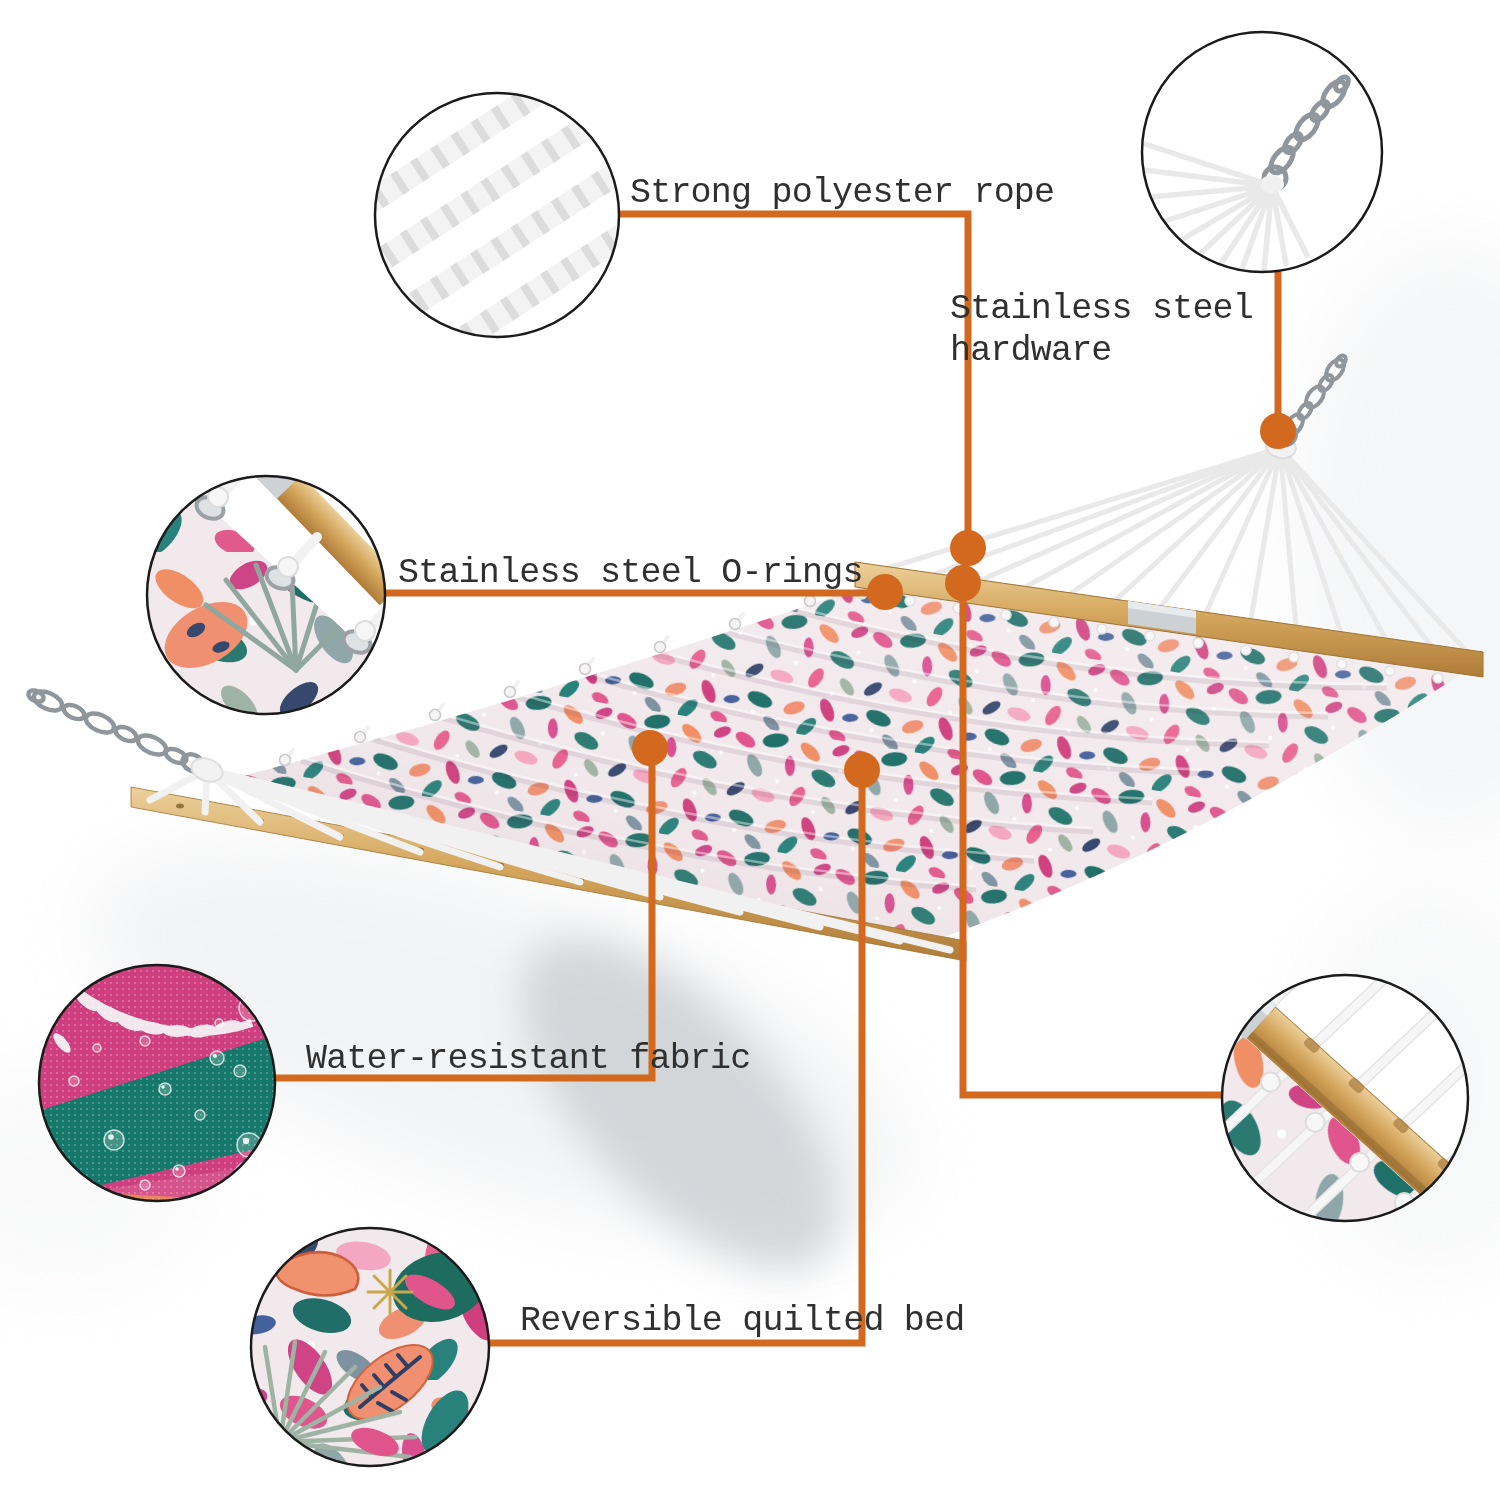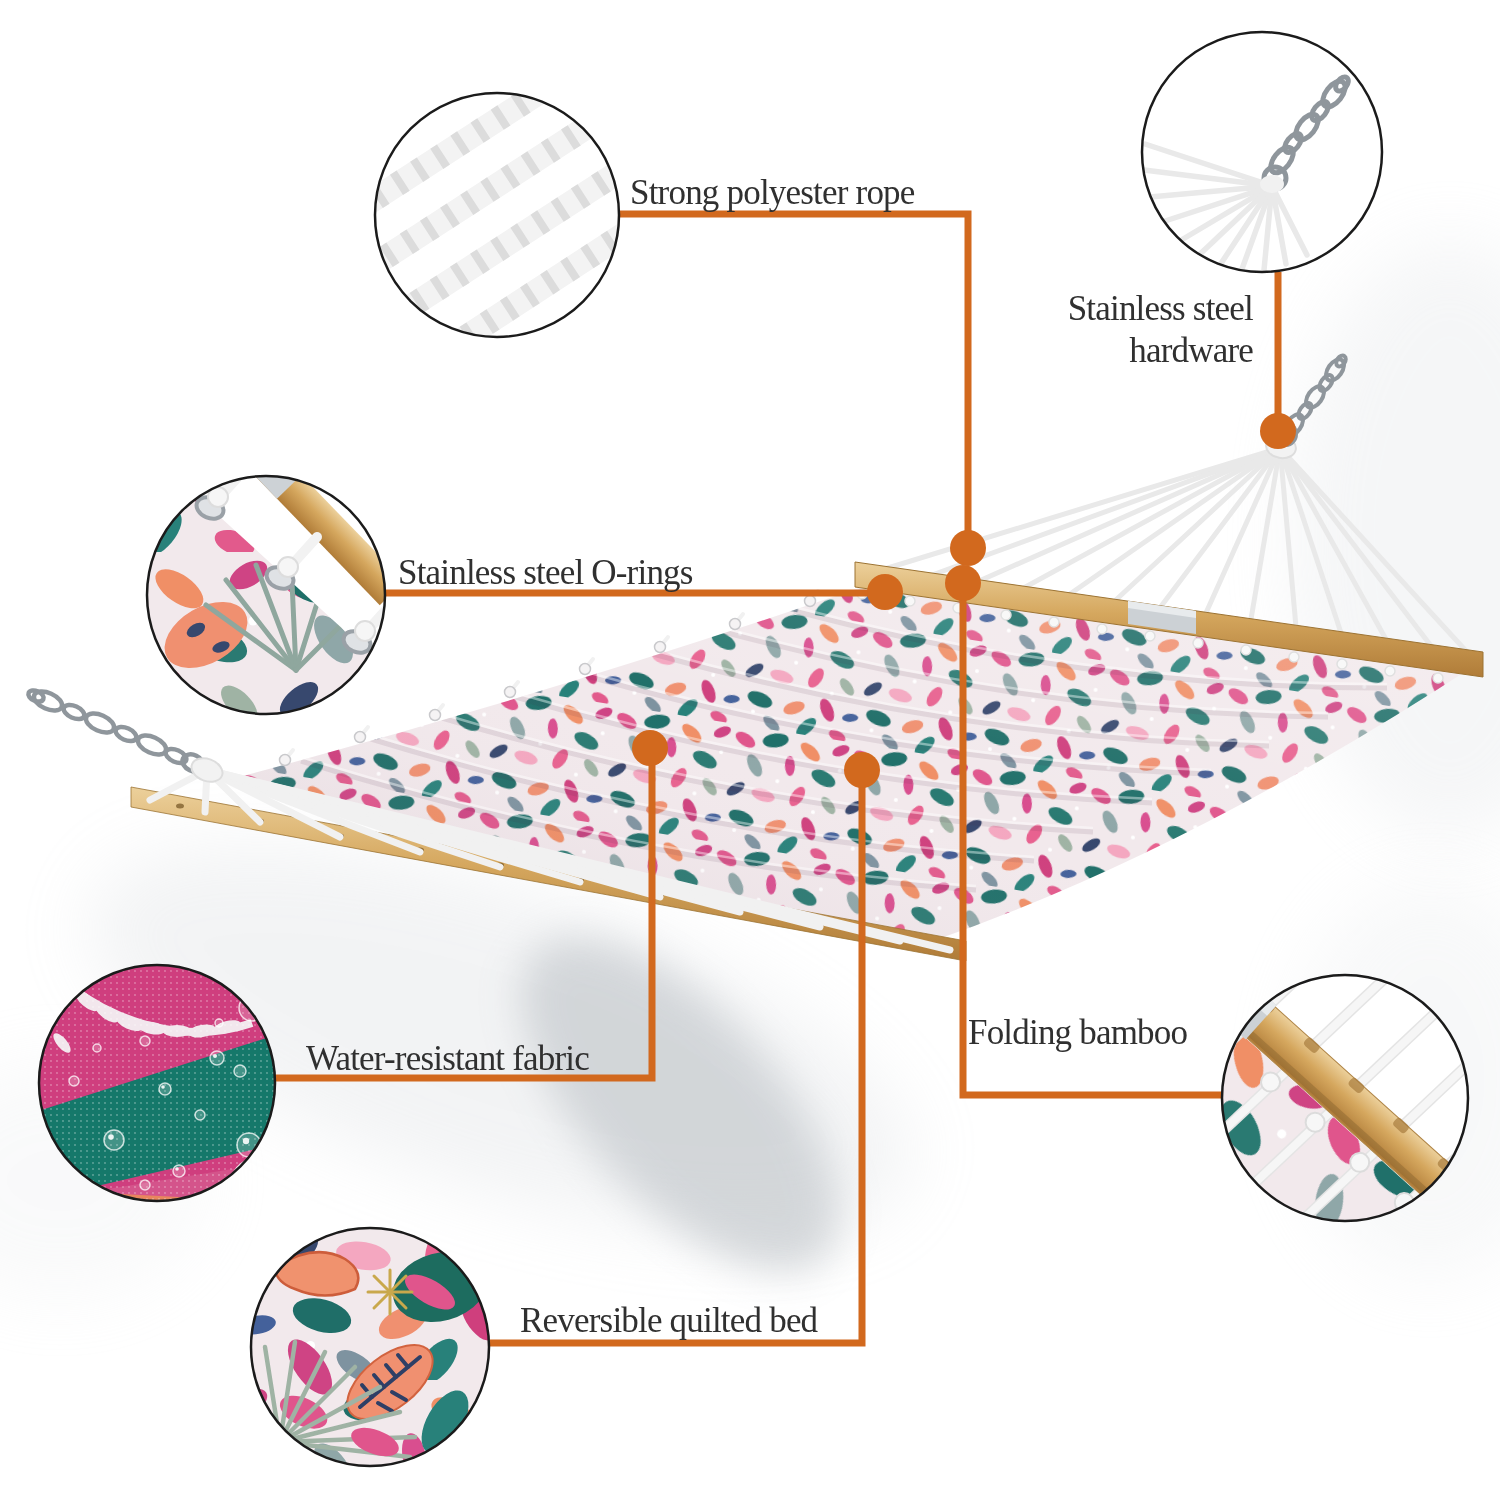--- a/index.html
+++ b/index.html
@@ -4,29 +4,29 @@
 <style>
   :root{
     --accent:#D2691E;
     --text:#303030;
     --metal:#8F969C;
     --rope:#F1F1F1;
   }
   html,body{margin:0;padding:0;background:#ffffff;}
   #stage{
     position:relative;width:1500px;height:1500px;background:#ffffff;overflow:hidden;
-    font-family:Liberation Serif, serif;
+    font-family:Liberation Mono, monospace;
   }
   #scene{position:absolute;left:0;top:0;}
   .lbl{
     position:absolute;font-size:35px;line-height:42px;letter-spacing:-0.8px;
     color:var(--text);white-space:nowrap;font-weight:400;
   }
   #lbl-rope{left:630px;top:172px;}
-  #lbl-hardware{right:247px;top:288px;text-align:right;}
+  #lbl-hardware{right:247px;top:288px;text-align:left;}
   #lbl-orings{left:398px;top:552px;}
   #lbl-water{left:306px;top:1038px;}
   #lbl-spreader{left:968px;top:1012px;}
   #lbl-quilted{left:520px;top:1300px;text-align:right;}
   .acc-s{stroke:var(--accent);}
   .acc-f{fill:var(--accent);}
   .callout{fill:none;stroke-width:7px;}
   .ring-outline{fill:none;stroke:#1b1b1b;stroke-width:2.5px;}
 </style>
 </head>
@@ -502,18 +502,17 @@
     <div>Stainless steel</div>
     <div>hardware</div>
   </div>
   <div class="lbl" id="lbl-orings">
     <span>Stainless steel O-rings</span>
   </div>
   <div class="lbl" id="lbl-water">
     <span>Water-resistant fabric</span>
   </div>
   <div class="lbl" id="lbl-spreader">
-    <div>Folding bamboo</div>
   </div>
   <div class="lbl" id="lbl-quilted">
     <span>Reversible quilted bed</span>
   </div>
 </div>
 
 </body></html>

